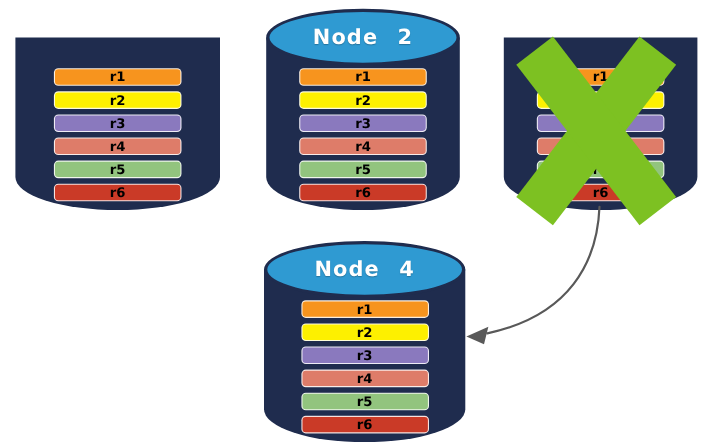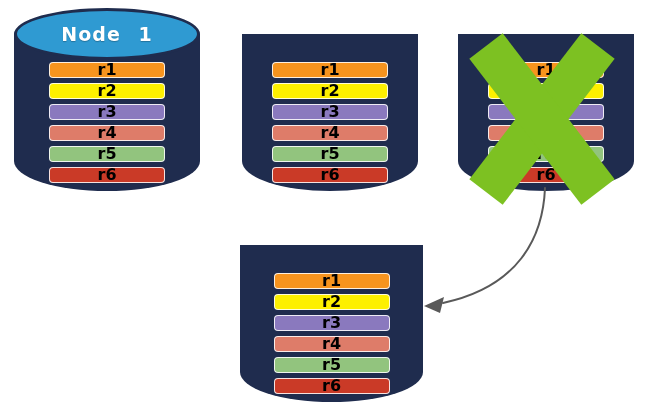--- a/index.html
+++ b/index.html
@@ -51,21 +51,21 @@
   }
   .row{
     width:114px;height:14px;
     margin-bottom:5px;
     border:1px solid rgba(255,255,255,0.85);
     border-radius:4px;
     box-sizing:content-box;
     display:flex;align-items:center;justify-content:center;
   }
   .row-label{
-    font-size:16px;
+    font-size:12px;
     font-weight:bold;
     color:#000000;
     line-height:14px;
   }
   
   .node-1{left:14px;top:8px;width:186px;}
   .node-2{left:242px;top:8px;width:176px;}
   .node-3{left:458px;top:8px;width:176px;}
   .node-4{left:240px;top:219px;width:183px;}
   
@@ -92,47 +92,47 @@
     pointer-events:none;
   }
 </style>
 </head>
 <body>
 
 <div class="stage">
 
   <div class="cylinder node-1">
     <div class="cyl-body" style="background-color: rgb(31, 44, 78);"></div>
+    <div class="rows">
+      <div class="row" style="background-color: rgb(247, 148, 30);">
+          <span class="row-label">r1</span>
+        </div>
+      <div class="row" style="background-color: rgb(253, 240, 0);">
+          <span class="row-label">r2</span>
+        </div>
+      <div class="row" style="background-color: rgb(138, 121, 190);">
+          <span class="row-label">r3</span>
+        </div>
+      <div class="row" style="background-color: rgb(222, 124, 105);">
+          <span class="row-label">r4</span>
+        </div>
+      <div class="row" style="background-color: rgb(146, 196, 126);">
+          <span class="row-label">r5</span>
+        </div>
+      <div class="row" style="background-color: rgb(202, 58, 39);">
+          <span class="row-label">r6</span>
+        </div>
+    </div>
+  </div>
+
+  <div class="cylinder node-2">
+    <div class="cyl-body" style="background-color: rgb(31, 44, 78);"></div>
     <div class="cyl-top" style="background-color: rgb(47, 154, 210);">
-      <span class="node-title">Node 1</span>
-    </div>
-    <div class="rows">
-      <div class="row" style="background-color: rgb(247, 148, 30);">
-          <span class="row-label">r1</span>
-        </div>
-      <div class="row" style="background-color: rgb(253, 240, 0);">
-          <span class="row-label">r2</span>
-        </div>
-      <div class="row" style="background-color: rgb(138, 121, 190);">
-          <span class="row-label">r3</span>
-        </div>
-      <div class="row" style="background-color: rgb(222, 124, 105);">
-          <span class="row-label">r4</span>
-        </div>
-      <div class="row" style="background-color: rgb(146, 196, 126);">
-          <span class="row-label">r5</span>
-        </div>
-      <div class="row" style="background-color: rgb(202, 58, 39);">
-          <span class="row-label">r6</span>
-        </div>
-    </div>
-  </div>
-
-  <div class="cylinder node-2">
-    <div class="cyl-body" style="background-color: rgb(31, 44, 78);"></div>
+      <span class="node-title">Node 2</span>
+    </div>
     <div class="rows">
       <div class="row" style="background-color: rgb(247, 148, 30);">
           <span class="row-label">r1</span>
         </div>
       <div class="row" style="background-color: rgb(253, 240, 0);">
           <span class="row-label">r2</span>
         </div>
       <div class="row" style="background-color: rgb(138, 121, 190);">
           <span class="row-label">r3</span>
         </div>
@@ -171,20 +171,23 @@
         </div>
     </div>
     <div class="x-mark">
       <div class="x-bar a" style="background-color: rgb(125, 193, 34);"></div>
       <div class="x-bar b" style="background-color: rgb(125, 193, 34);"></div>
     </div>
   </div>
 
   <div class="cylinder node-4">
     <div class="cyl-body" style="background-color: rgb(31, 44, 78);"></div>
+    <div class="cyl-top" style="background-color: rgb(47, 154, 210);">
+      <span class="node-title">Node 4</span>
+    </div>
     <div class="rows">
       <div class="row" style="background-color: rgb(247, 148, 30);">
           <span class="row-label">r1</span>
         </div>
       <div class="row" style="background-color: rgb(253, 240, 0);">
           <span class="row-label">r2</span>
         </div>
       <div class="row" style="background-color: rgb(138, 121, 190);">
           <span class="row-label">r3</span>
         </div>

